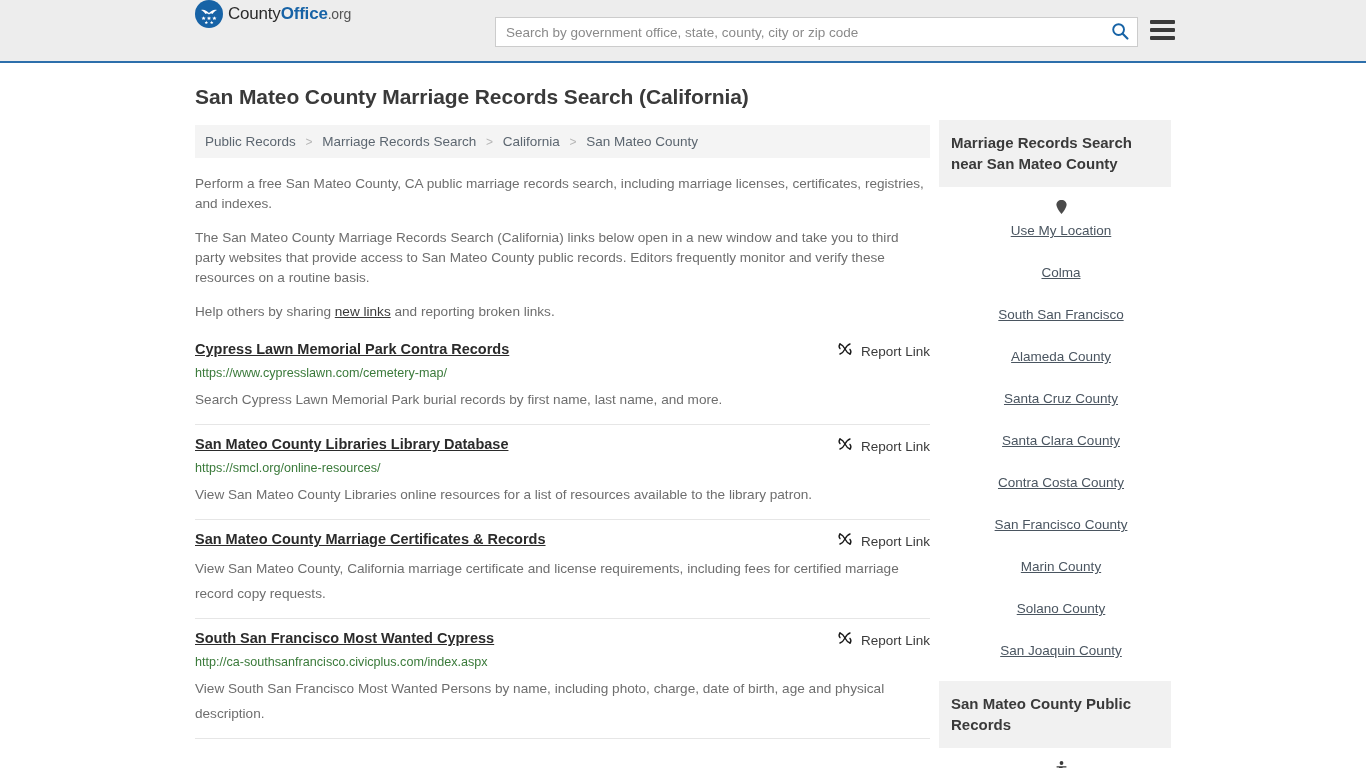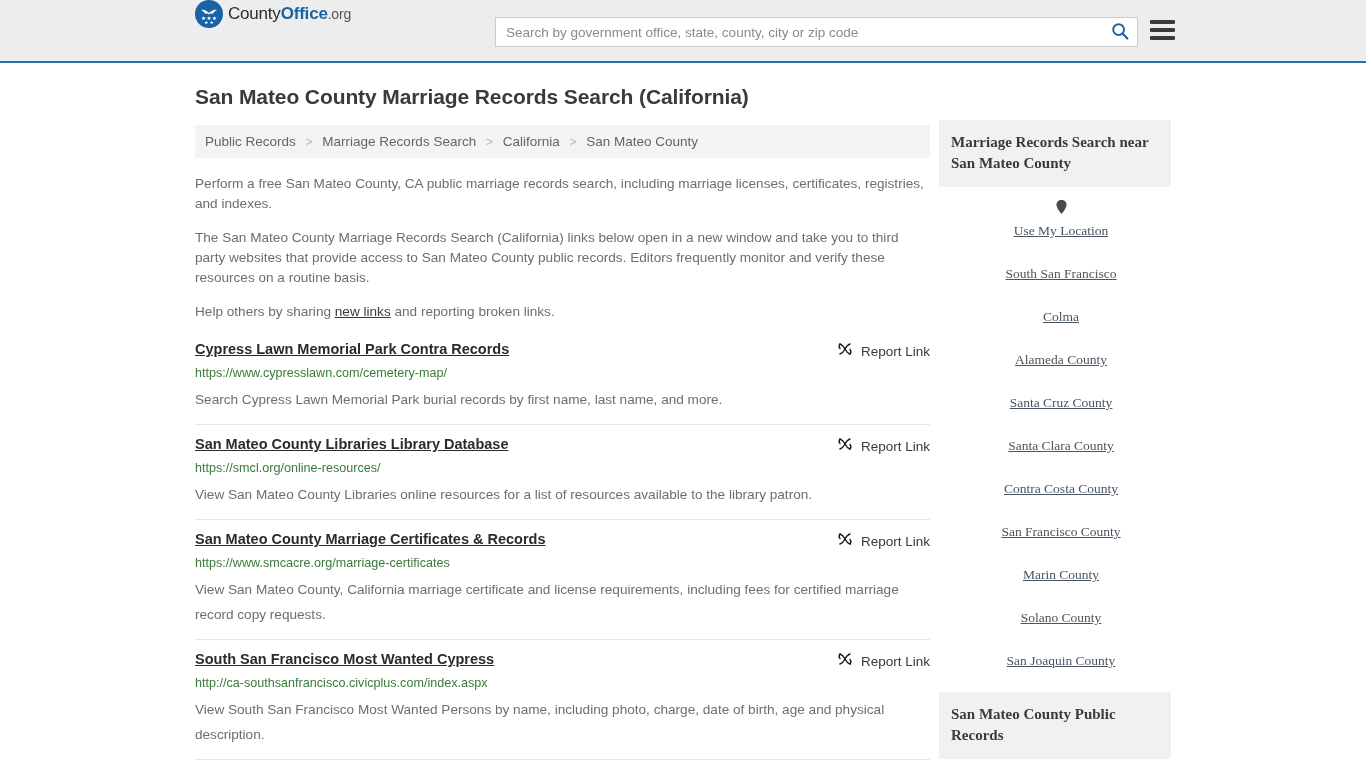--- a/index.html
+++ b/index.html
@@ -190,21 +190,21 @@
     line-height: 17px;
   }
   .result-desc {
     font-size: 13.6px;
     color: #6e6e6e;
     margin-top: 5px;
     line-height: 25px;
   }
 
   
-  .side-box { margin-bottom: 14px; font-family: Liberation Serif, serif; }
+  .side-box { margin-bottom: 14px; }
   .side-head {
     background: #f1f1f1;
     padding: 12px 12px 13px 12px;
     font-size: 15px;
     font-weight: bold;
     color: #3a3a3a;
     line-height: 21px;
   }
   .side-list { padding: 4px 0 0 0; margin: 0; list-style: none; }
   .side-list li {
@@ -336,21 +336,20 @@
               <svg width="16" height="16" viewBox="0 0 16 16">
                 <path d="M3 3 C6 4 7 6 8 8 C9 10 10 12 13 13" fill="none" stroke="#1a1a1a" stroke-width="1.4" stroke-linecap="round"></path>
                 <path d="M13 3 C10 4 9 6 8 8 C7 10 6 12 3 13" fill="none" stroke="#1a1a1a" stroke-width="1.4" stroke-linecap="round"></path>
                 <path d="M3 3 Q1.2 5.4 3 7.6" fill="none" stroke="#1a1a1a" stroke-width="1.4" stroke-linecap="round"></path>
                 <path d="M13 8.4 Q14.8 10.8 13 13" fill="none" stroke="#1a1a1a" stroke-width="1.4" stroke-linecap="round"></path>
               </svg>
             </span>
             <span class="report-link-label">Report Link</span>
           </span>
         </div>
-        <div class="result-url">https://www.smcacre.org/marriage-certificates</div>
         <div class="result-desc">View San Mateo County, California marriage certificate and license requirements, including fees for certified marriage record copy requests.</div>
       </div>
 
       <div class="result">
         <div class="result-head">
           <a class="result-title">South San Francisco Most Wanted Cypress</a>
           <span class="report-link">
             <span>
               <svg width="16" height="16" viewBox="0 0 16 16">
                 <path d="M3 3 C6 4 7 6 8 8 C9 10 10 12 13 13" fill="none" stroke="#1a1a1a" stroke-width="1.4" stroke-linecap="round"></path>
@@ -377,25 +376,25 @@
         <li>
           <span class="side-icon">
             <svg width="11" height="14" viewBox="0 0 11 14">
               <path d="M5.5 0 C2.5 0 0.4 2.1 0.4 4.8 C0.4 8.2 5.5 14 5.5 14 C5.5 14 10.6 8.2 10.6 4.8 C10.6 2.1 8.5 0 5.5 0 Z" fill="#4a4a4a"></path>
             </svg>
           </span>
           <a>Use My Location</a>
         </li>
         <li>
           <span class="side-icon"></span>
+          <a>Colma</a>
+        </li>
+        <li>
+          <span class="side-icon"></span>
           <a>South San Francisco</a>
-        </li>
-        <li>
-          <span class="side-icon"></span>
-          <a>Colma</a>
         </li>
         <li>
           <span class="side-icon"></span>
           <a>Alameda County</a>
         </li>
         <li>
           <span class="side-icon"></span>
           <a>Santa Cruz County</a>
         </li>
         <li>

